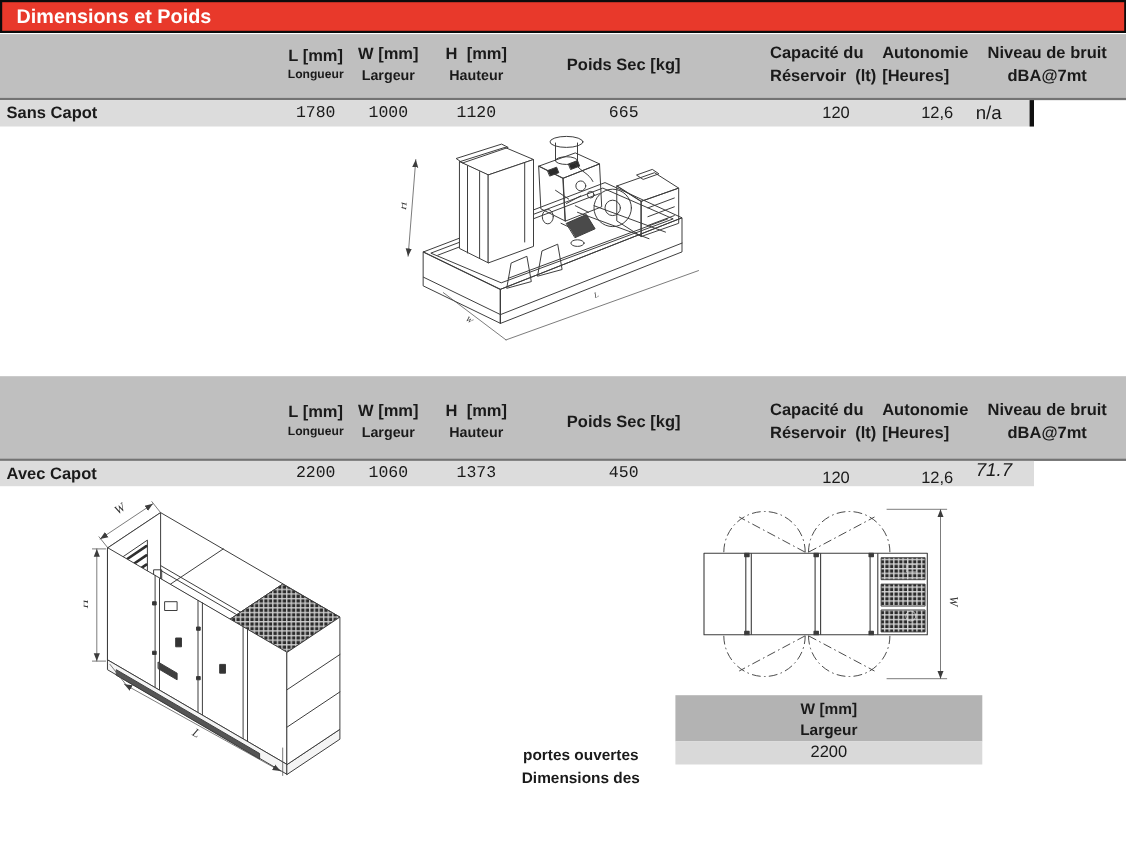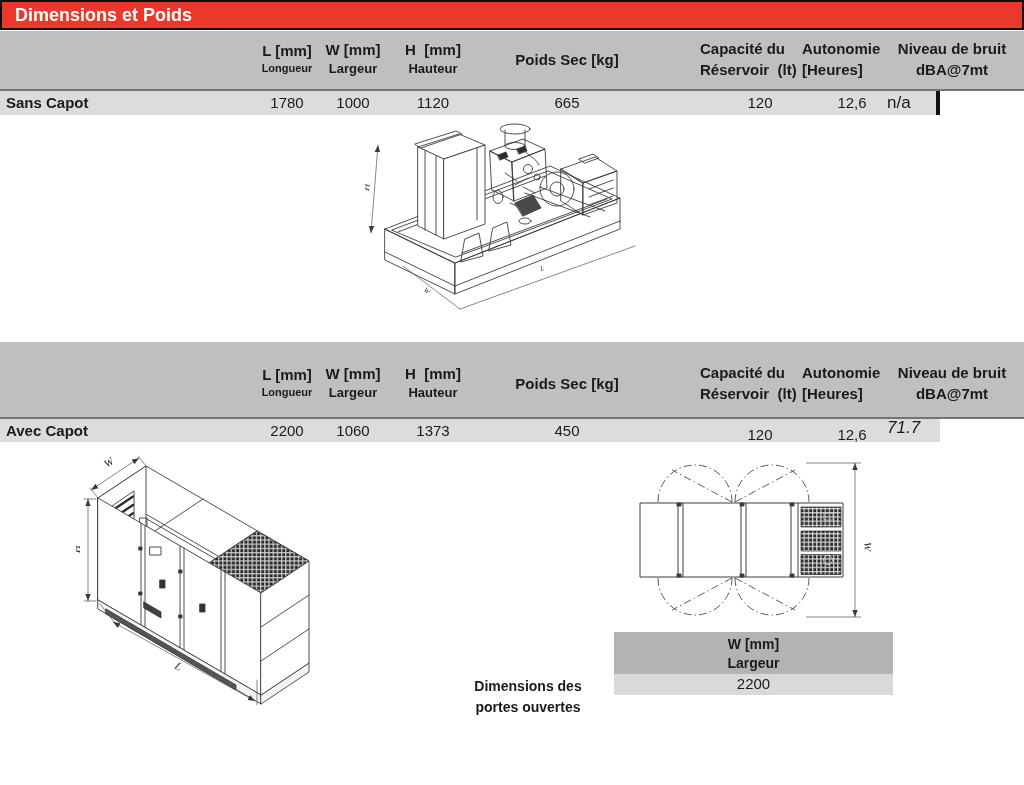--- a/index.html
+++ b/index.html
@@ -19,21 +19,21 @@
   .band2 { top:342px; height:77px; }
   .vrow  { left:0; width:940px; background:#dcdcdc; }
   .row1  { top:91px;  height:24px; }
   .row2  { top:419px; height:23px; }
 
   .cell { position:absolute; white-space:pre; }
   .hc   { font-weight:bold; font-size:15px; text-align:center; }
   .hs   { font-weight:bold; font-size:12px; text-align:center; }
   .hs-sm{ font-weight:bold; font-size:11px; text-align:center; }
   .hl   { font-weight:bold; font-size:15px; text-align:left; }
-  .val  { font-size:15px; text-align:center; line-height:24px; }
+  .val  { font-size:15px; text-align:center; line-height:24px;font-family:Liberation Mono, monospace; }
   .vall { font-size:15px; text-align:center;   line-height:24px; }
   .valr { font-size:17px; text-align:left;  line-height:24px; }
   .rlabel { font-weight:bold; font-size:15px; line-height:24px; left:6px; }
 
   
   .col-l { left:237px; width:100px; }
   .col-w { left:303px; width:100px; }
   .col-h { left:383px; width:100px; }
   .col-p { left:487px; width:160px; }
   .col-c { left:700px; width:120px; }
@@ -335,17 +335,17 @@
     </g>
   </svg>
 
   <div class="abs mini-head">
     <div>W [mm]</div>
     <div>Largeur</div>
   </div>
   <div class="abs mini-row">2200</div>
 
   <div class="abs caption">
+    <div>portes ouvertes</div>
     <div>Dimensions des</div>
-    <div>portes ouvertes</div>
   </div>
 
 </div>
 
 </body></html>

